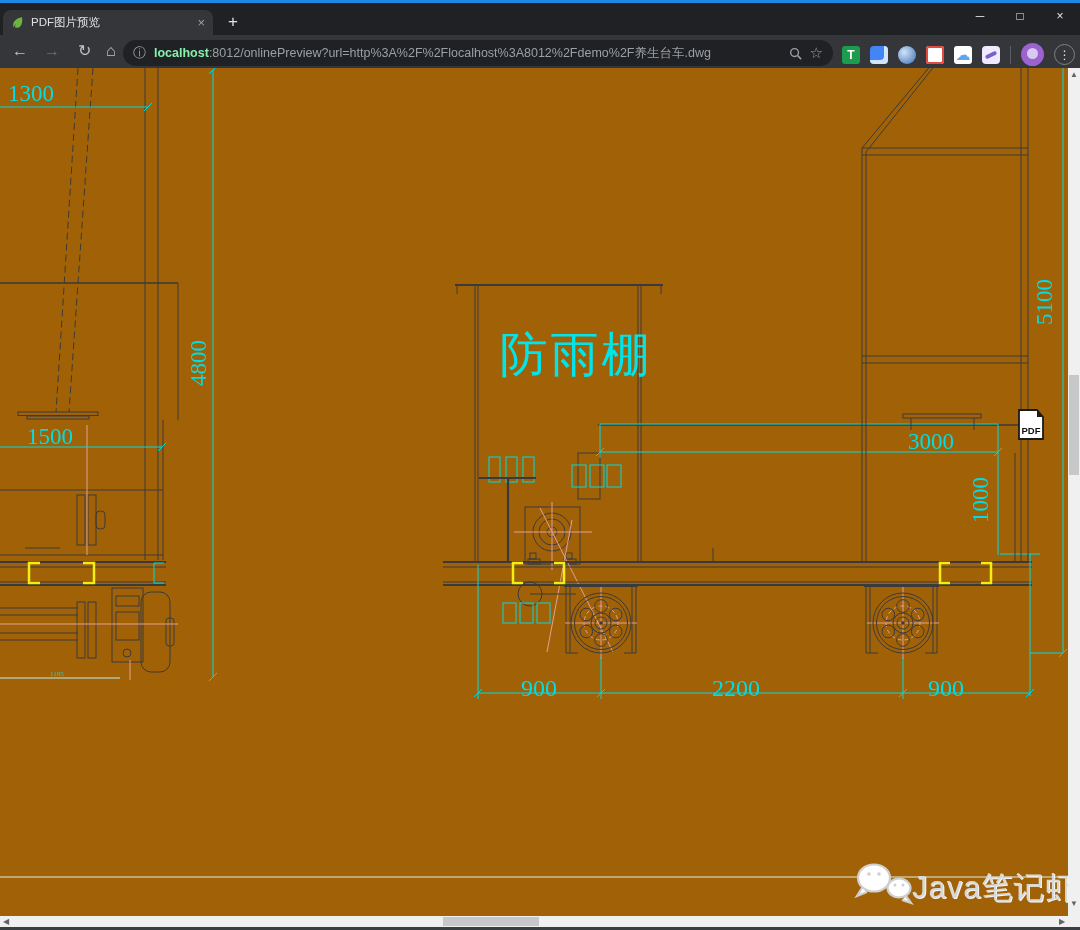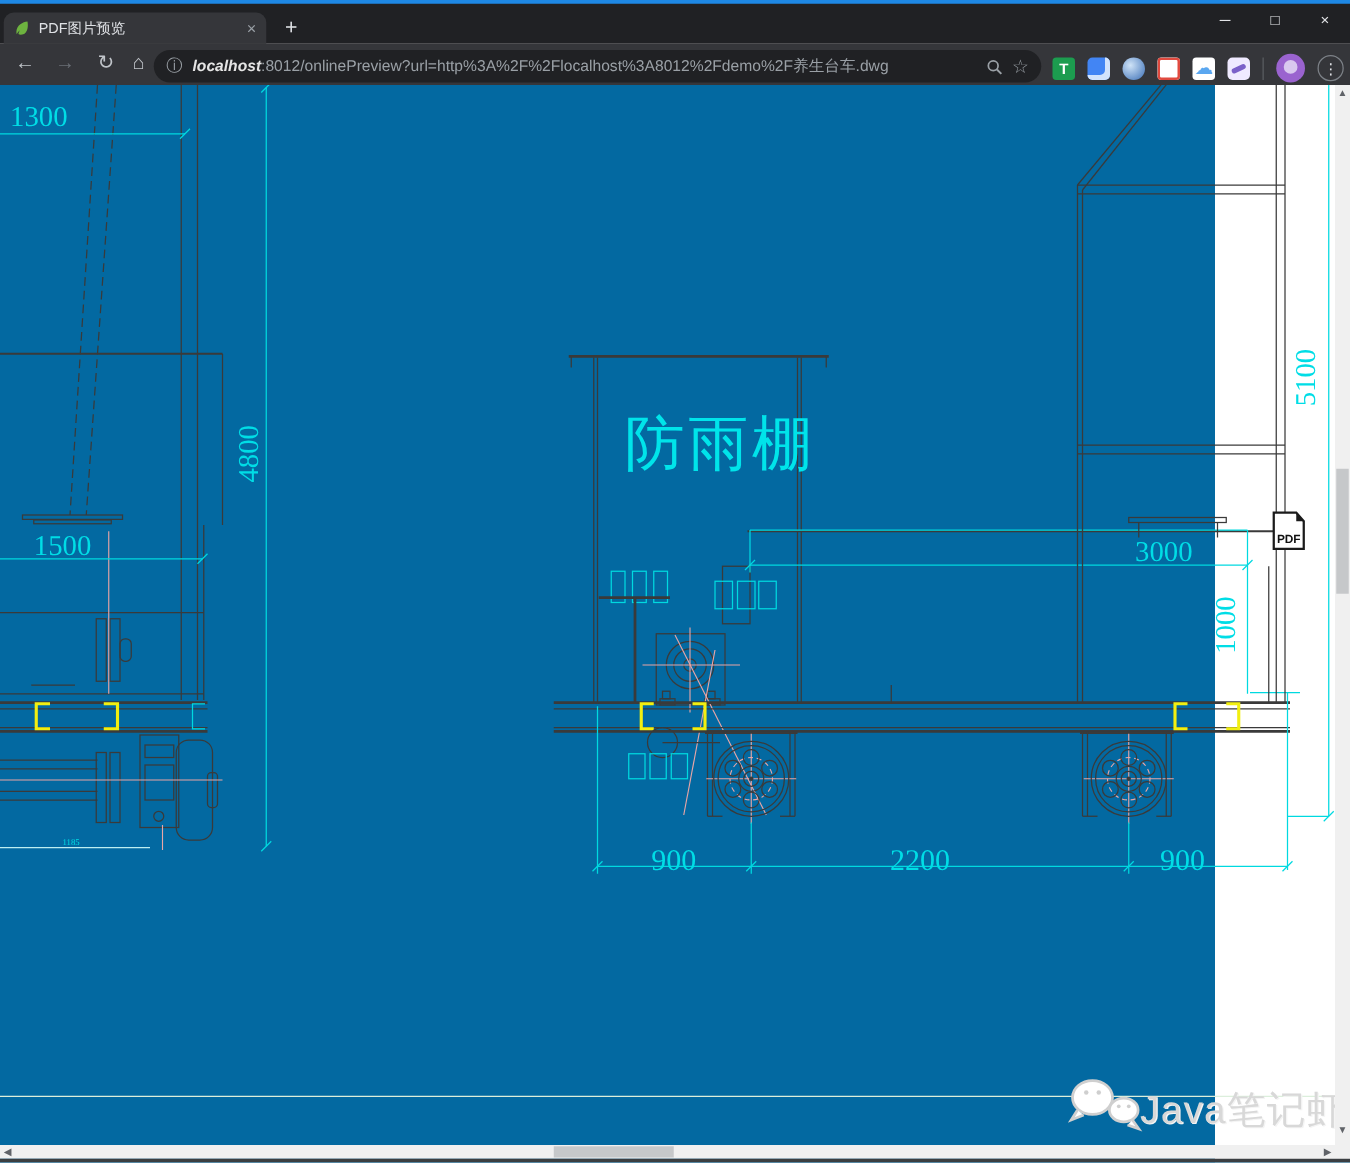--- a/index.html
+++ b/index.html
@@ -14,34 +14,34 @@
   .tab-title{flex:1;margin-left:7px;font-size:11.5px;color:#dfe1e5;white-space:nowrap;overflow:hidden;}
   .tab-close{color:#9aa0a6;font-size:13px;line-height:13px;cursor:pointer;}
   .newtab{position:absolute;left:228px;top:9px;color:#dfe1e5;font-size:17px;cursor:pointer;}
   .wincontrols{position:absolute;right:0;top:1px;display:flex;}
   .winbtn{width:40px;height:24px;text-align:center;line-height:24px;color:#e3e5e8;font-size:12px;cursor:pointer;}
   .toolbar{position:absolute;top:35px;left:0;width:1080px;height:33px;background:#35363a;}
   .navic{position:absolute;top:43px;font-size:16px;color:#c0c4c9;cursor:pointer;line-height:16px;}
   .urlbar{position:absolute;left:123px;top:40px;width:710px;height:26px;border-radius:13px;
           background:#202124;display:flex;align-items:center;padding:0 10px;box-sizing:border-box;
           font-size:12.5px;color:#9aa0a6;}
-  .url-host{color:#e5e5e5;font-style:italic;}
+  .url-host{color:#86efac;}
   .url-rest{color:#9aa0a6;white-space:nowrap;overflow:hidden;flex:1;}
   .info-ic{margin-right:8px;font-size:13px;color:#9aa0a6;}
   .star{font-size:15px;color:#9aa0a6;margin-left:8px;cursor:pointer;}
   .ext{width:18px;height:18px;border-radius:4px;cursor:pointer;}
   .extrow{position:absolute;left:842px;top:43px;display:flex;gap:10px;align-items:center;}
   .sep{width:1px;height:18px;background:#5a5d61;}
   .avatar{width:23px;height:23px;border-radius:50%;background:#9a63cf;position:relative;cursor:pointer;}
   .avatar:after{content:"";position:absolute;left:6px;top:5px;width:11px;height:11px;border-radius:50%;background:#d9c8ef;}
   .menu{width:21px;height:21px;border:1.5px solid #7d8288;border-radius:50%;color:#dfe1e5;
         text-align:center;line-height:20px;font-size:12px;cursor:pointer;box-sizing:border-box;}
 
   
-  .content{position:absolute;top:68px;left:0;width:972px;height:862px;background:#0369a1;}
+  .content{position:absolute;top:68px;left:0;width:1080px;height:862px;background:#a16207;}
   svg text{user-select:none;}
   .ln{stroke:#3a3a3a;fill:none;stroke-width:1;}
   .ln15{stroke:#3a3a3a;fill:none;stroke-width:1.6;}
   .ln2{stroke:#3a3a3a;fill:none;stroke-width:2.2;}
   .dsh{stroke:#3a3a3a;fill:none;stroke-width:1;stroke-dasharray:7 4;}
   .cy{stroke:#00d9e0;fill:none;stroke-width:1;}
   .cyf{stroke:#bdeef1;fill:none;stroke-width:1;}
   .cyt{fill:#00dde6;font-family:"Liberation Serif",serif;}
   .yw{stroke:#f2ef10;stroke-width:2.5;fill:none;}
   .pk{stroke:#eaa6a6;stroke-width:.9;fill:none;}

